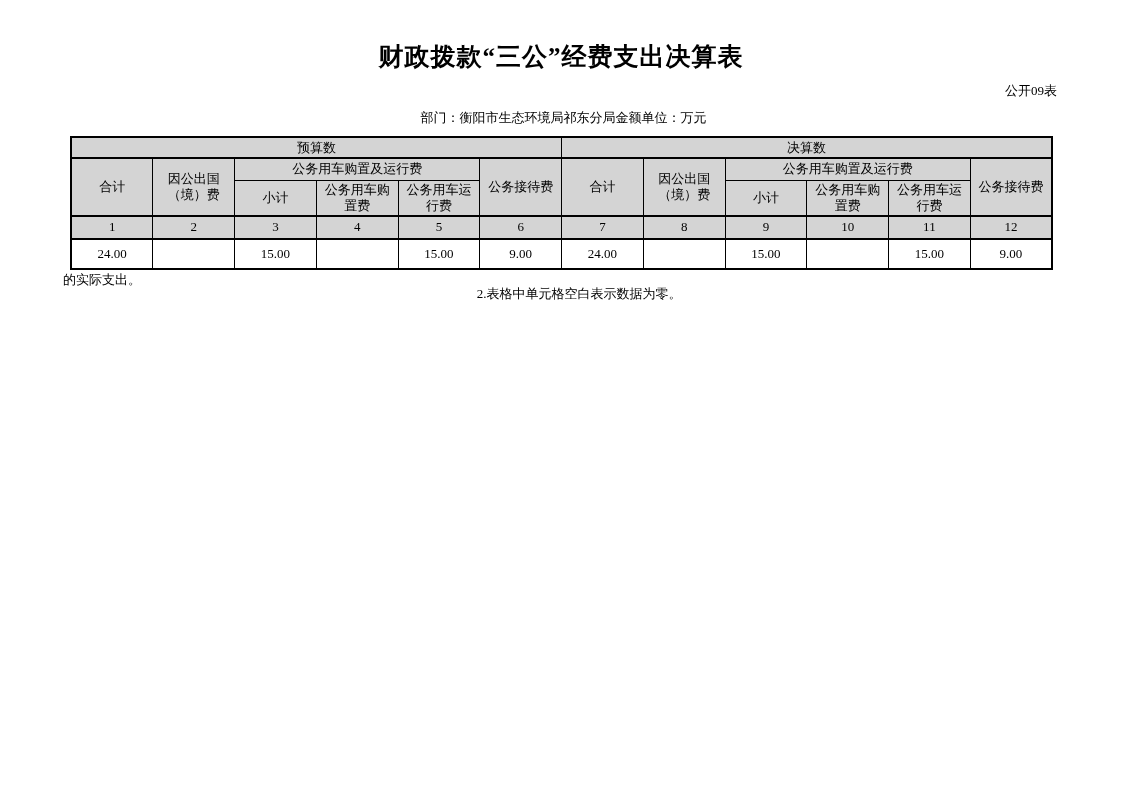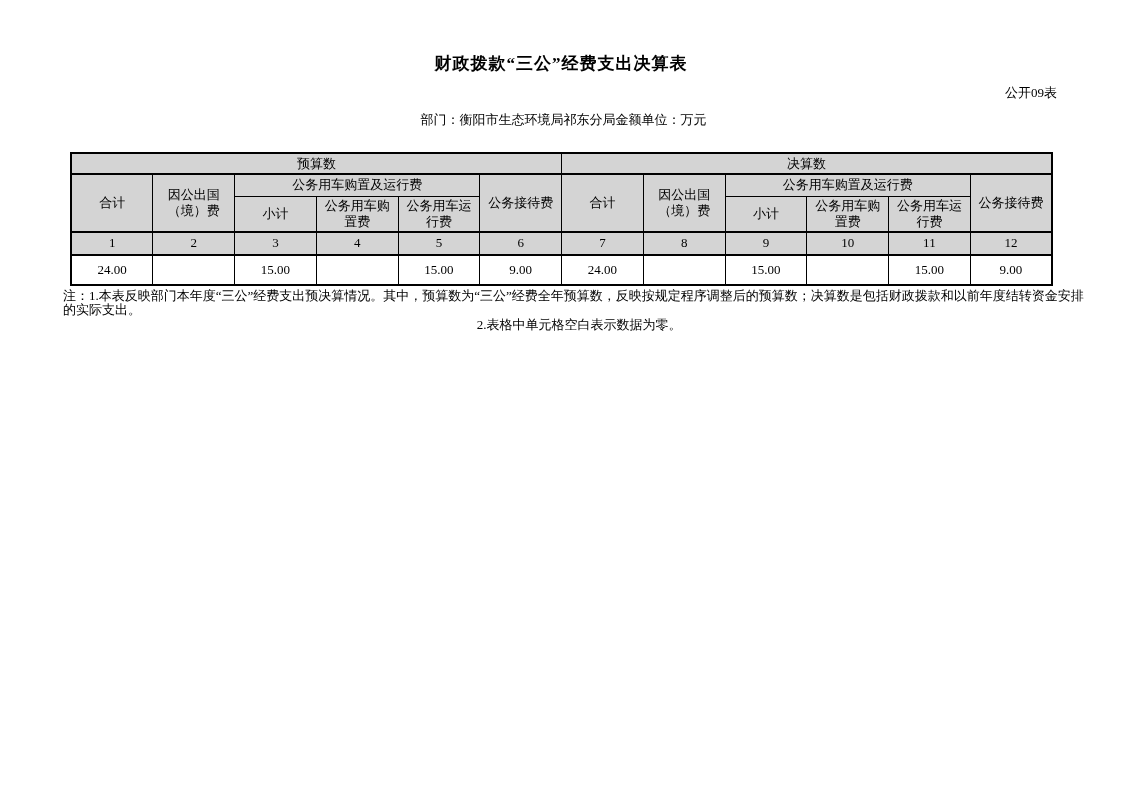--- a/index.html
+++ b/index.html
@@ -6,43 +6,43 @@
   html, body {
     width: 1122px; height: 793px;
     background: #ffffff;
     color: #000000;
     font-family: "Liberation Serif", "DejaVu Serif", serif;
     overflow: hidden;
   }
   .page { position: relative; width: 1122px; height: 793px; }
 
   .title {
-    margin-top: 52px;
+    margin-top: 40px;
     text-align: center;
-    font-size: 17px;
+    font-size: 25px;
     font-weight: bold;
     letter-spacing: 1px;
   }
 
   .form-code {
     margin: 9px 65px 0 0;
     text-align: right;
     font-size: 13px;
     padding-left: 34px;
   }
 
   .meta-row {
     display: flex;
     justify-content: center;
     margin: 9px 65px 0 70px;
     font-size: 13px;
   }
 
   table.report {
-    margin: 23px 0 0 70px;
+    margin: 9px 0 0 70px;
     width: 983px;
     border-collapse: collapse;
     table-layout: fixed;
     border: 2px solid #000;
   }
   table.report td {
     border: 1px solid #000;
     font-size: 13px;
     line-height: 16px;
     text-align: center;
@@ -131,18 +131,17 @@
       <td class="val"></td>
       <td class="val">15.00</td>
       <td class="val"></td>
       <td class="val">15.00</td>
       <td class="val">9.00</td>
     </tr>
   </tbody>
     </table>
 
   <div class="notes">
-    <div class="note-line">注：1.本表反映部门本年度“三公”经费支出预决算情况。其中，预算数为“三公”经费全年预算数，反映按规定程序调整后的预算数；决算数是包括财政拨款和以前年度结转资金安排</div>
     <div class="note-line">的实际支出。</div>
     <div class="note-line indent">2.表格中单元格空白表示数据为零。</div>
   </div>
 
 </div>
 
 </body></html>

